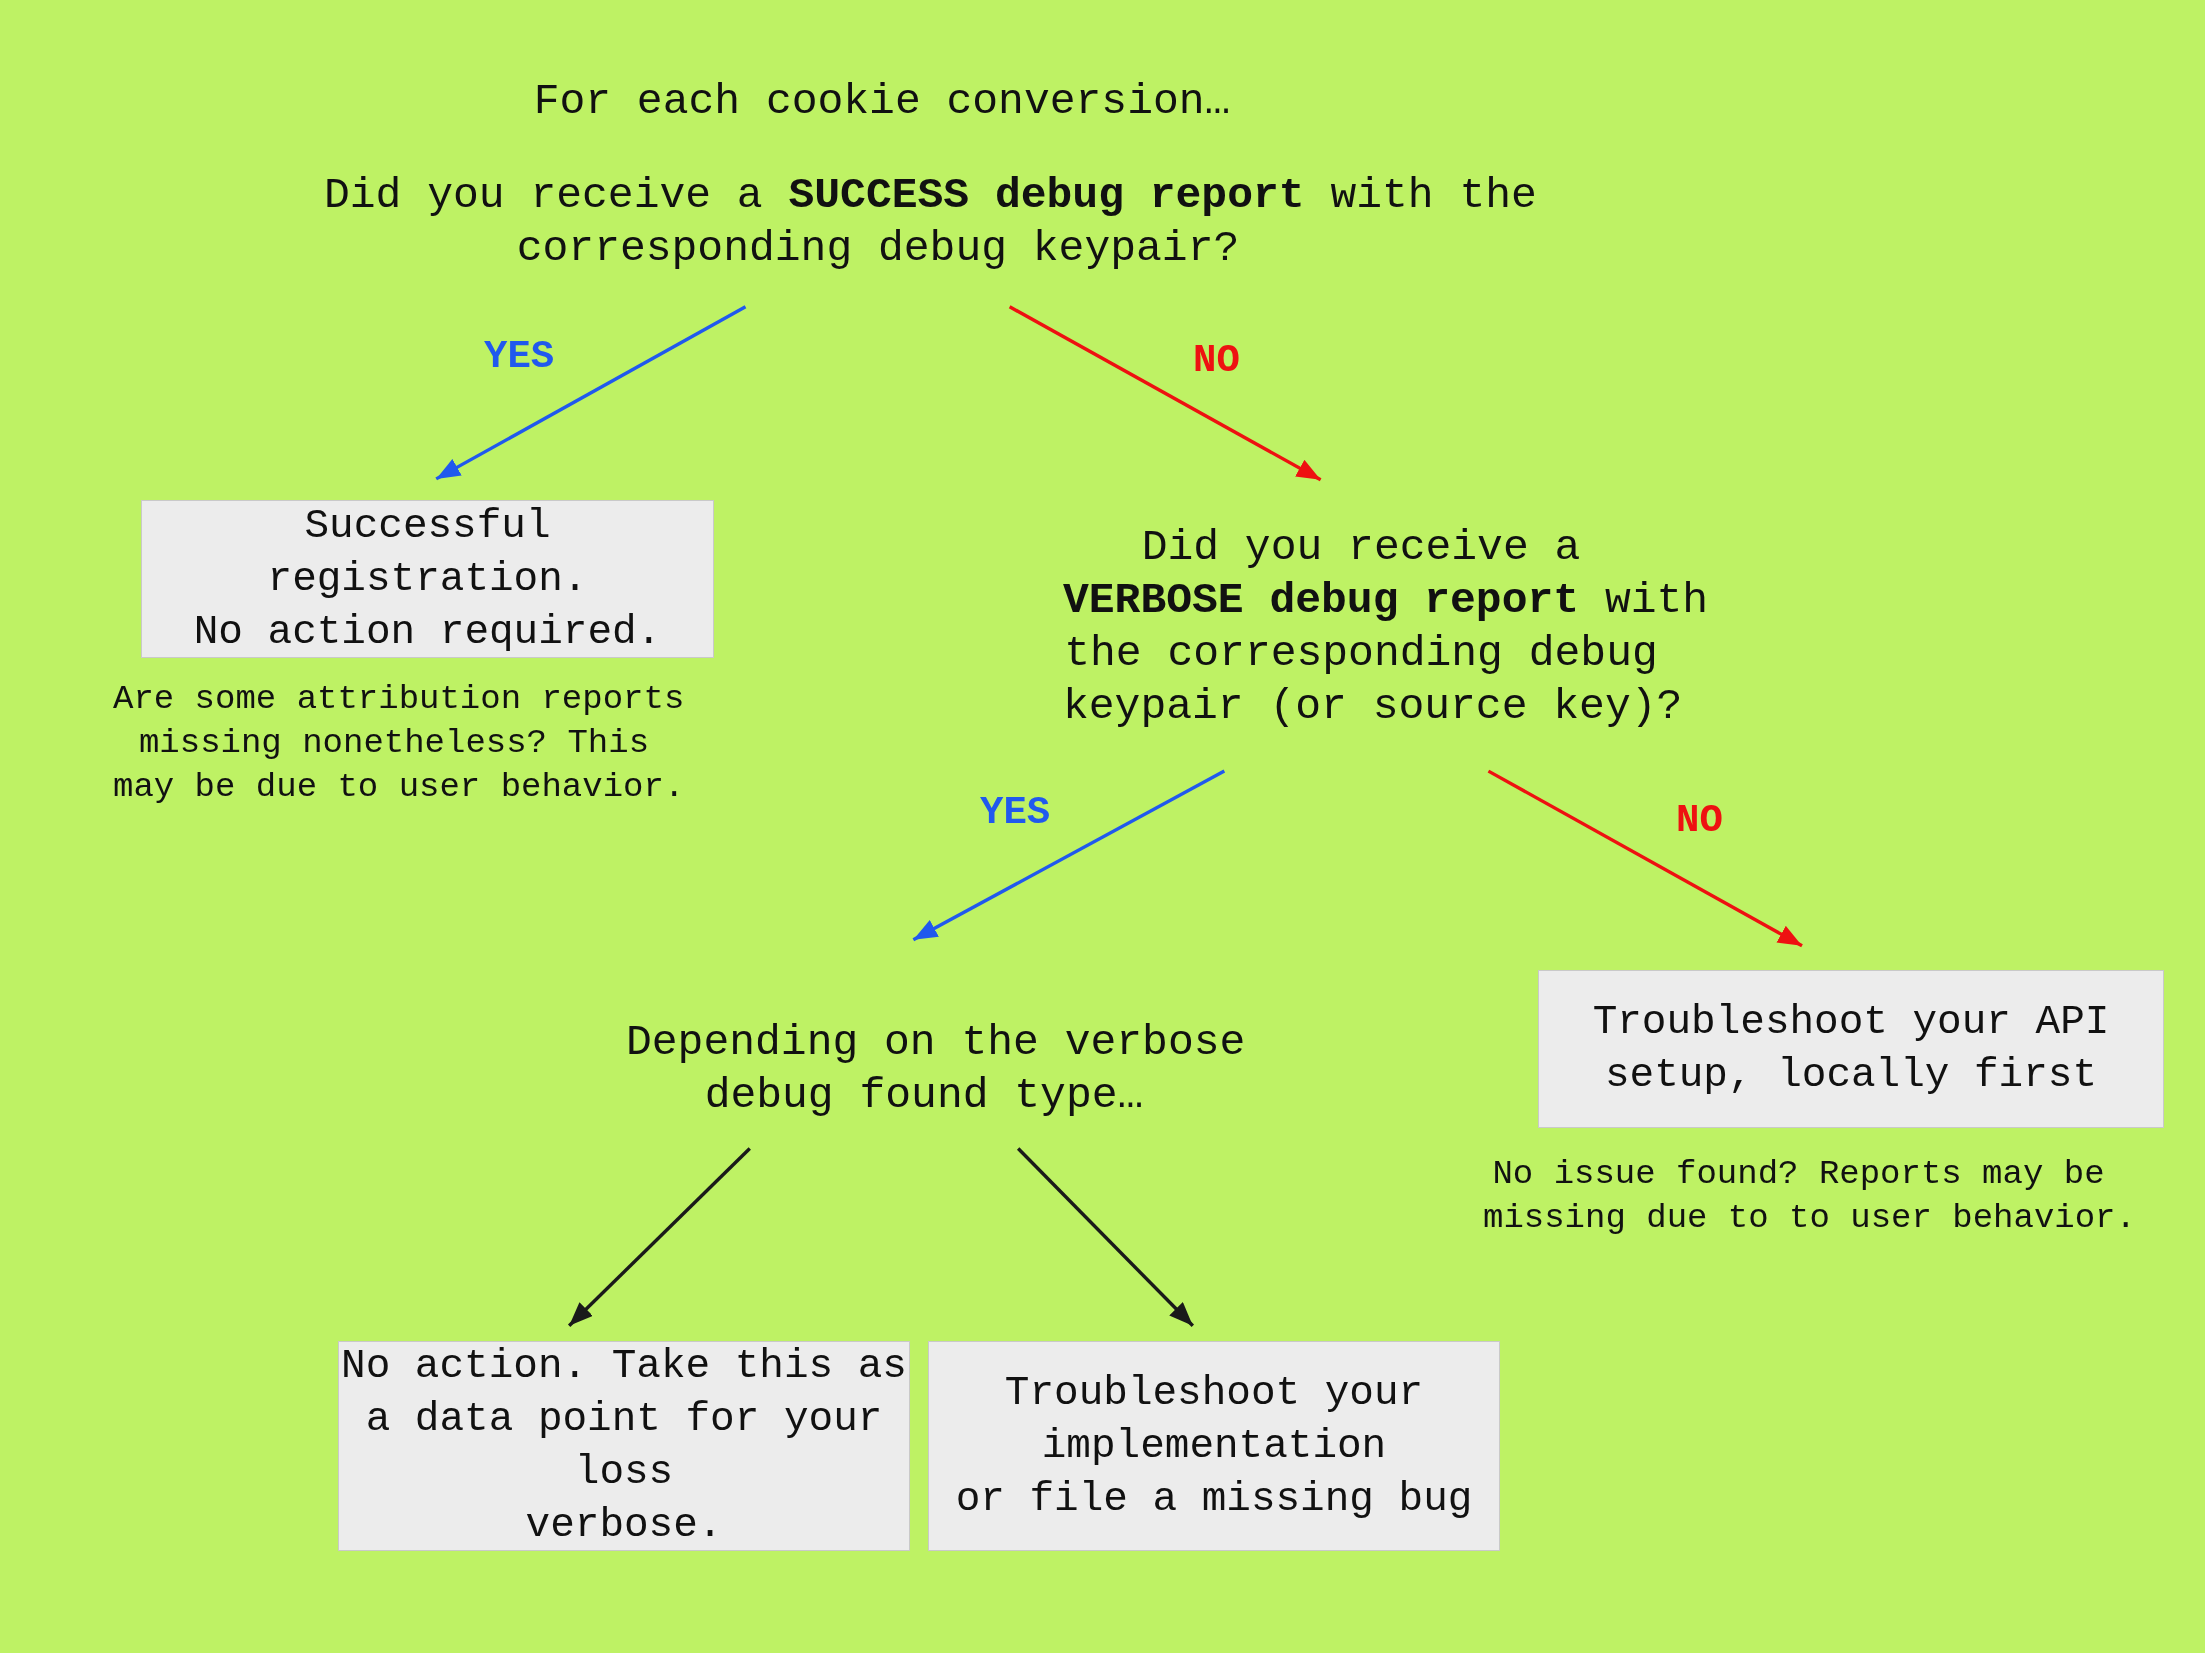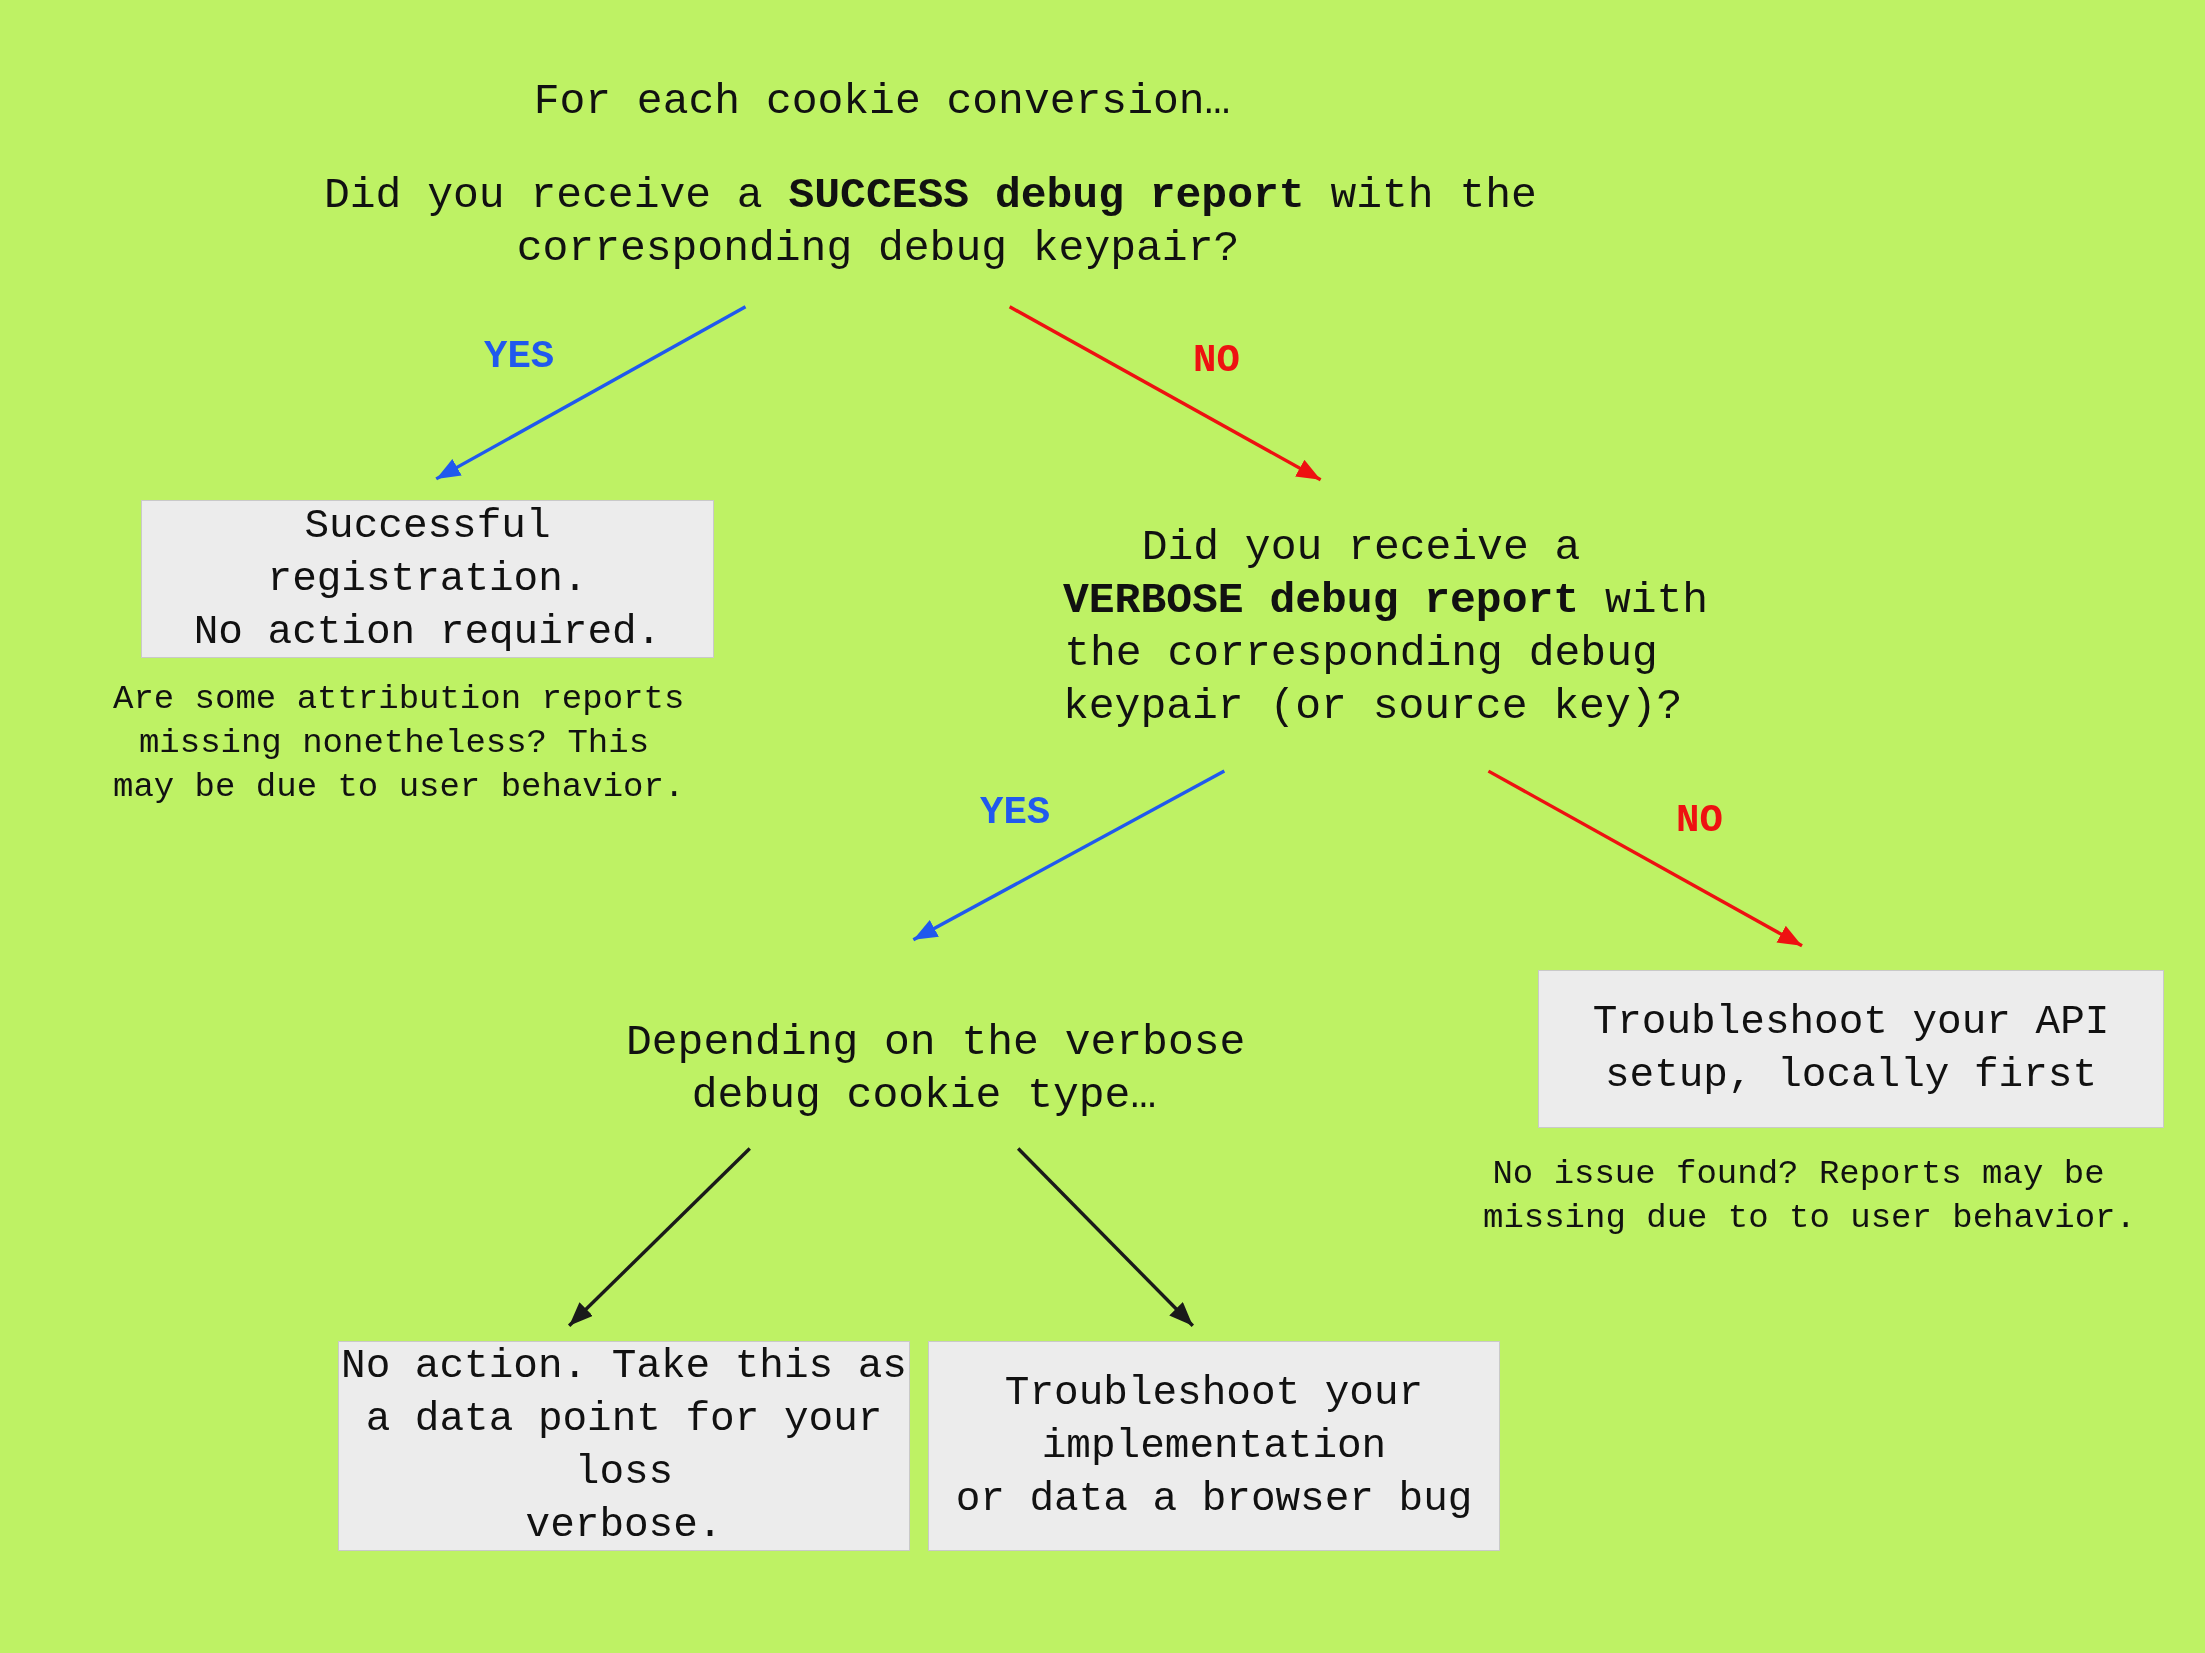--- a/index.html
+++ b/index.html
@@ -101,21 +101,21 @@
     <div class="line"><span class="b">VERBOSE debug report</span><span> with</span></div>
     <div class="line">the corresponding debug</div>
     <div class="line">keypair (or source key)?</div>
   </div>
 
   <div class="decision-label yes" style="left:980px;top:791px;">YES</div>
   <div class="decision-label no" style="left:1676px;top:799px;">NO</div>
 
   <div class="abs txt q" style="left:626px;top:1016px;width:596px;">
     <div class="line">Depending on the verbose</div>
-    <div class="line">debug cookie type…</div>
+    <div class="line">debug found type…</div>
   </div>
 
   <div class="rbox" style="left:1506px;top:970px;width:626px;height:158px;">
     <div class="line">Troubleshoot your API</div>
     <div class="line">setup, locally first</div>
   </div>
 
   <div class="note" style="left:1483px;top:1152px;width:631px;">
     <div class="line">No issue found? Reports may be</div>
     <div class="line">missing due to to user behavior.</div>
@@ -123,17 +123,17 @@
 
   <div class="rbox" style="left:306px;top:1341px;width:572px;height:210px;">
     <div class="line">No action. Take this as</div>
     <div class="line">a data point for your loss</div>
     <div class="line">verbose.</div>
   </div>
 
   <div class="rbox" style="left:896px;top:1341px;width:572px;height:210px;">
     <div class="line">Troubleshoot your</div>
     <div class="line">implementation</div>
-    <div class="line">or data a browser bug</div>
+    <div class="line">or file a missing bug</div>
   </div>
 
 </div>
 
 
 </body></html>

